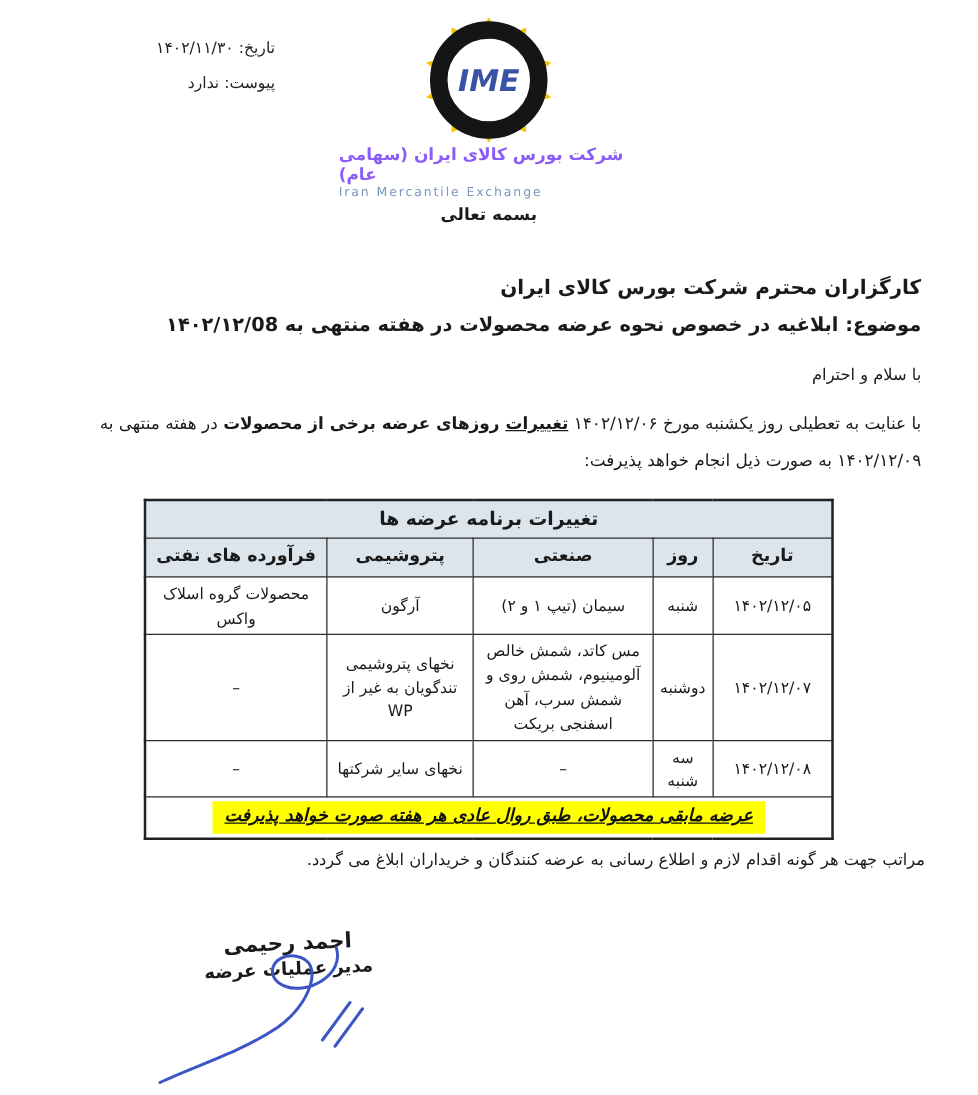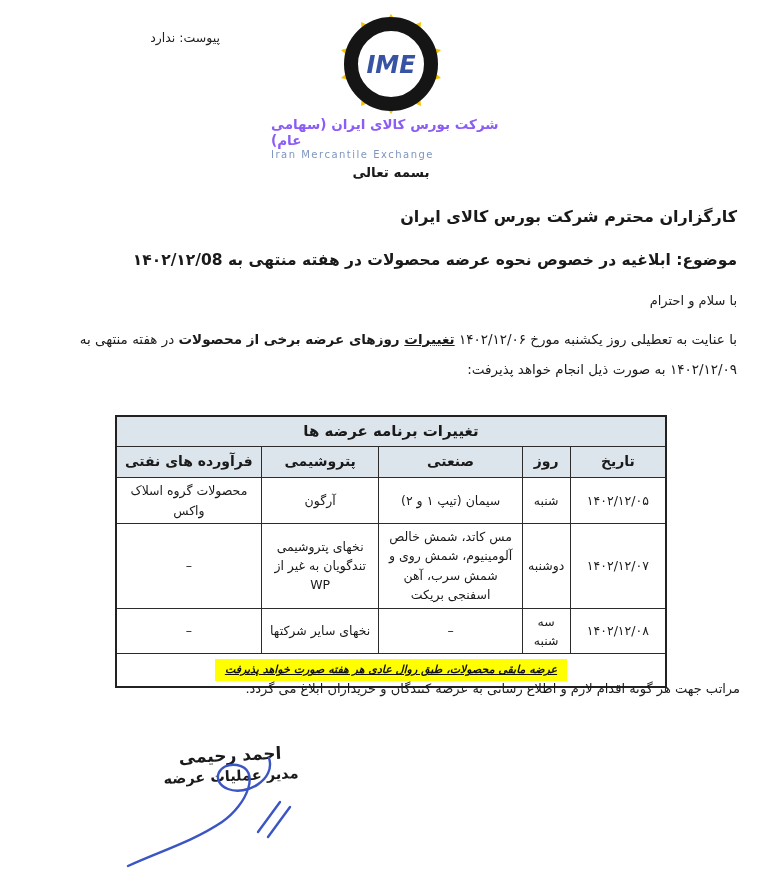--- a/index.html
+++ b/index.html
@@ -36,80 +36,80 @@
     font-size: 10px; letter-spacing: 1.5px; color: #7d96bf;
     direction: ltr;
   }
 
   
   .besmeh {
     left: 50%; top: 164px; transform: translateX(-50%);
     font-size: 13.5px; font-weight: bold; white-space: nowrap;
   }
   .recipient {
-    right: 45px; top: 207px;
+    right: 45px; top: 220px;
     font-size: 16px; font-weight: bold; white-space: nowrap;
   }
   .subject {
     right: 45px; top: 251px;
     font-size: 15.5px; font-weight: bold; white-space: nowrap;
   }
   .salutation { right: 45px; top: 293px; font-size: 13px; }
   .body-par {
     right: 45px; left: 60px; top: 324px;
     font-size: 13.5px; line-height: 30px; text-align: right;
   }
   .body-par .u-bold { font-weight: bold; text-decoration: underline; }
   .body-par .bold { font-weight: bold; }
 
   
   .supply-table-wrap { right: 115px; top: 399px; width: 552px; }
   table.supply {
     width: 100%; border-collapse: collapse; direction: rtl;
     border: 2px solid #222;
-    margin-top: 16px;
   }
   table.supply td, table.supply th {
     border: 1px solid #2b2b2b;
     text-align: center; vertical-align: middle;
     font-size: 12.5px; padding: 3px 5px; line-height: 1.55;
   }
   tr.title-row td {
     background: #dce4ec; font-size: 15px; font-weight: bold; height: 29px;
   }
   tr.head-row td {
     background: #dce4ec; font-size: 14px; font-weight: bold; height: 31px;
   }
   tr.row-1 td { height: 45px; }
   tr.row-2 td { height: 76px; }
   tr.row-3 td { height: 42px; }
   tr.note-row td { height: 33px; border-top: 1.5px solid #222; }
   .note-hl {
     display: inline-block;
     background: #ffff00;
-    font-size: 11px; font-weight: bold; font-style: italic;
+    font-size: 14px; font-weight: bold; font-style: italic;
     text-decoration: underline;
     padding: 2px 10px;
     color: #111;
   }
 
   
   .closing { right: 42px; top: 681px; font-size: 13px; white-space: nowrap; }
   .sign-block {
     left: 133px; top: 744px; width: 195px;
     text-align: center; transform: rotate(-2.5deg);
   }
   .sign-name { font-size: 17px; font-weight: bold; line-height: 22px; }
   .sign-title { font-size: 14.5px; font-weight: bold; line-height: 20px; }
   .sign-scribble { left: 118px; top: 752px; pointer-events: none; }
 </style>
 </head>
 <body>
 
 <div class="abs meta-block">
+  <div class="meta-line">تاریخ: ۱۴۰۲/۱۱/۳۰</div>
   <div class="meta-line">پیوست: ندارد</div>
 </div>
 
 <div class="abs logo-block">
   <svg class="logo-mark" width="112" height="100" viewBox="0 0 112 100">
 
     <polygon points="56,0 67,16 86,8 84,30 106,36 90,50 106,64 84,70 86,92 67,84 56,100 45,84 26,92 28,70 6,64 22,50 6,36 28,30 26,8 45,16" fill="#f5c400"></polygon>
 
     <circle cx="56" cy="50" r="40" fill="#ffffff" stroke="#151515" stroke-width="14"></circle>
 

